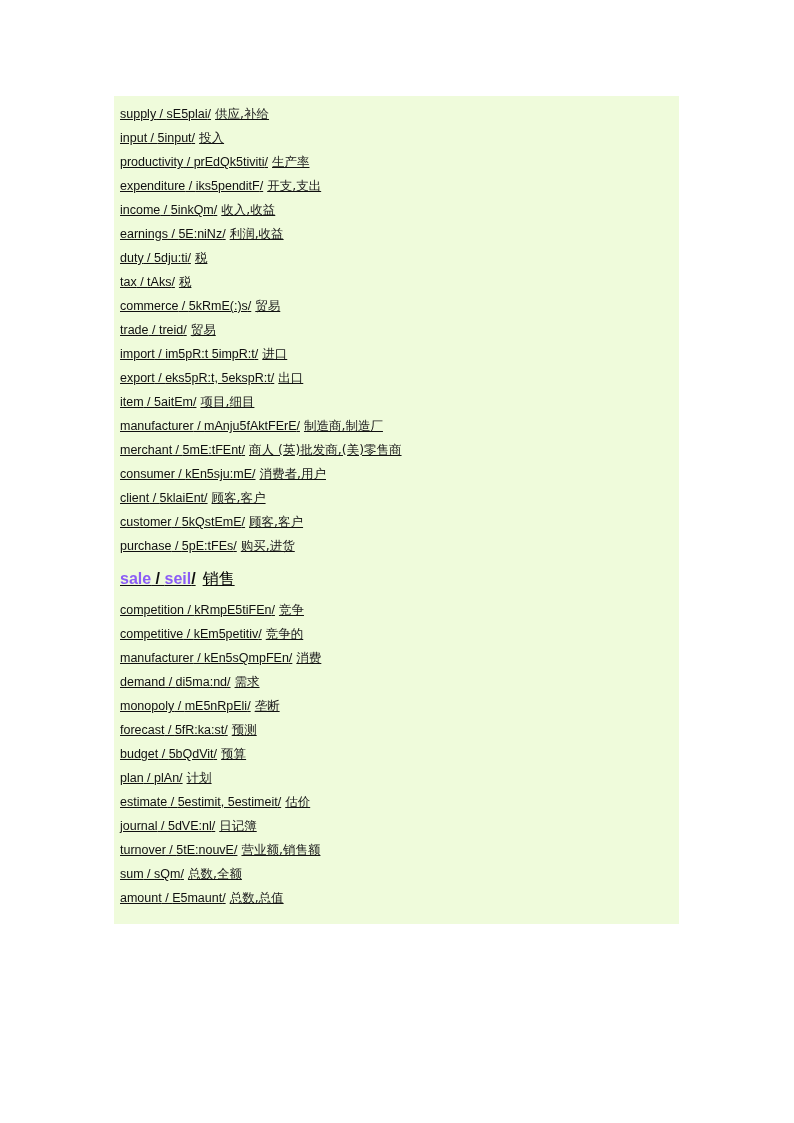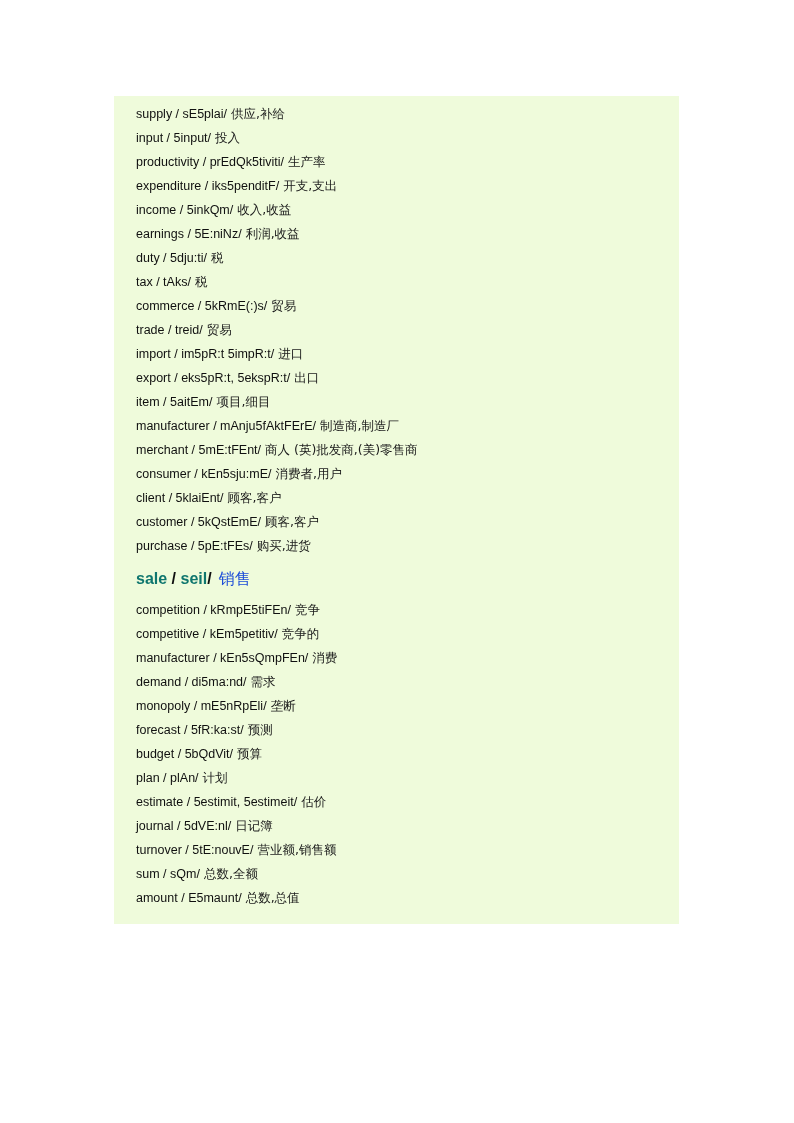--- a/index.html
+++ b/index.html
@@ -26,45 +26,46 @@
     top: 96px;
     width: 565px;
     background: #effbdb;
     padding: 6px 0 14px 0;
     box-sizing: border-box;
   }
   .entry {
     font-size: 12.5px;
     line-height: 24px;
     color: #0f0f0f;
-    padding-left: 22px;
+    padding-left: 6px;
     white-space: nowrap;
+    text-decoration: underline;
   }
   .entry .term,
   .entry .phon {
     color: #101010;
   }
   .entry .gloss {
     color: #1a1a1a;
     font-family: "DejaVu Sans", "Liberation Sans", sans-serif;
     margin-left: 4px;
   }
   .entry.heading {
     font-size: 16px;
     font-weight: bold;
     line-height: 34px;
     margin-top: 4px;
     margin-bottom: 2px;
   }
   .entry.heading .term,
   .entry.heading .phon {
-    color: #0f766e;
+    color: #8b5cf6;
   }
   .entry.heading .gloss {
-    color: #1d4ed8;
+    color: #000000;
     font-weight: normal;
     margin-left: 7px;
   }
   .sep {
     display: inline;
     white-space: pre;
   }
 </style>
 </head>
 <body>

